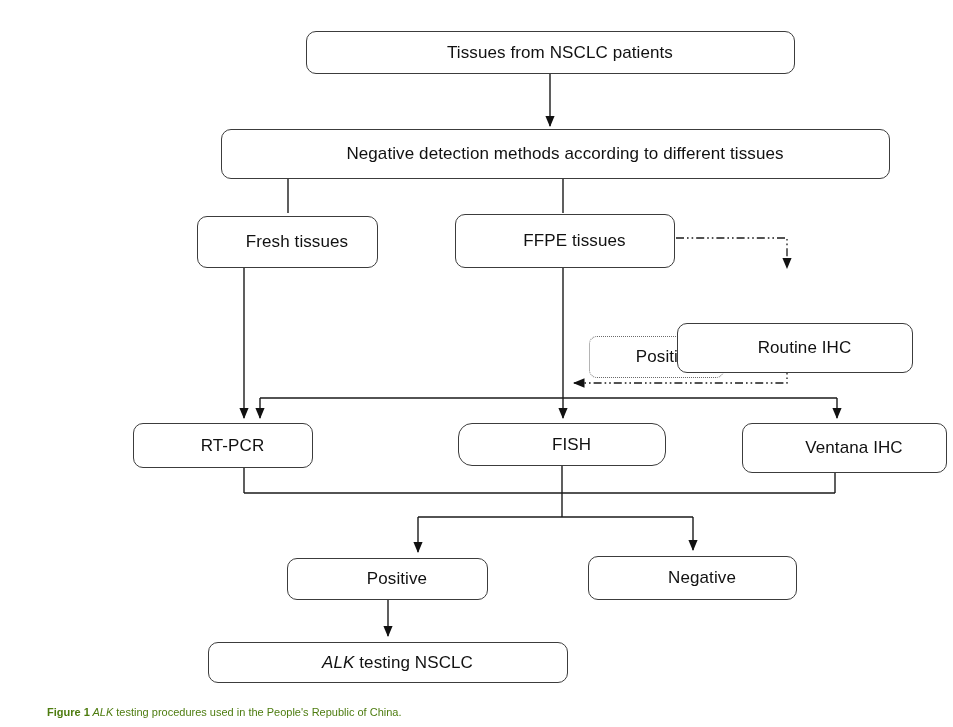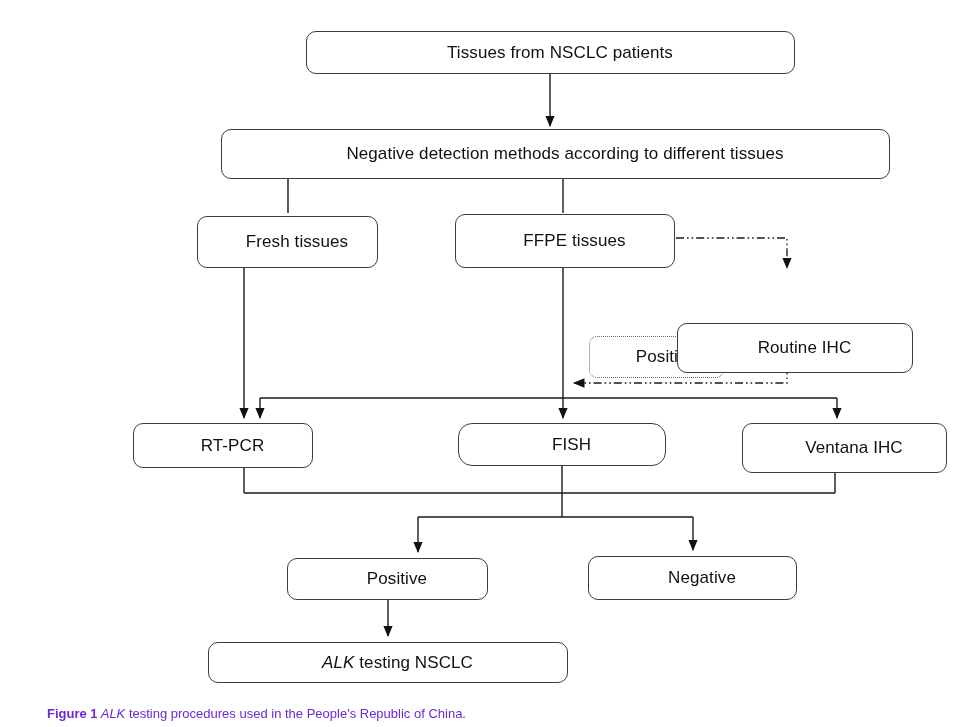--- a/index.html
+++ b/index.html
@@ -28,22 +28,22 @@
   }
   .node.dotted{
     border:1.6px dotted #6a6a6a;
     border-radius:8px;
     z-index:1;
   }
   .it{font-style:italic;}
   .caption{
     position:absolute;
     left:47px;top:706px;
-    font-size:13px;
-    color:#6d28d9;
+    font-size:11px;
+    color:#4d7c0f;
     white-space:nowrap;
   }
   .caption .cap-bold{font-weight:bold;}
   
   #n-tissues  {left:306px;top:31px; width:489px;height:43px;}
   #n-methods  {left:221px;top:129px;width:669px;height:50px;}
   #n-fresh    {left:197px;top:216px;width:181px;height:52px;}
   #n-ffpe     {left:455px;top:214px;width:220px;height:54px;}
   #n-routine  {left:677px;top:275px;width:236px;height:50px;margin-top:48px;}
   #n-ihcpos   {left:589px;top:336px;width:135px;height:42px;}

